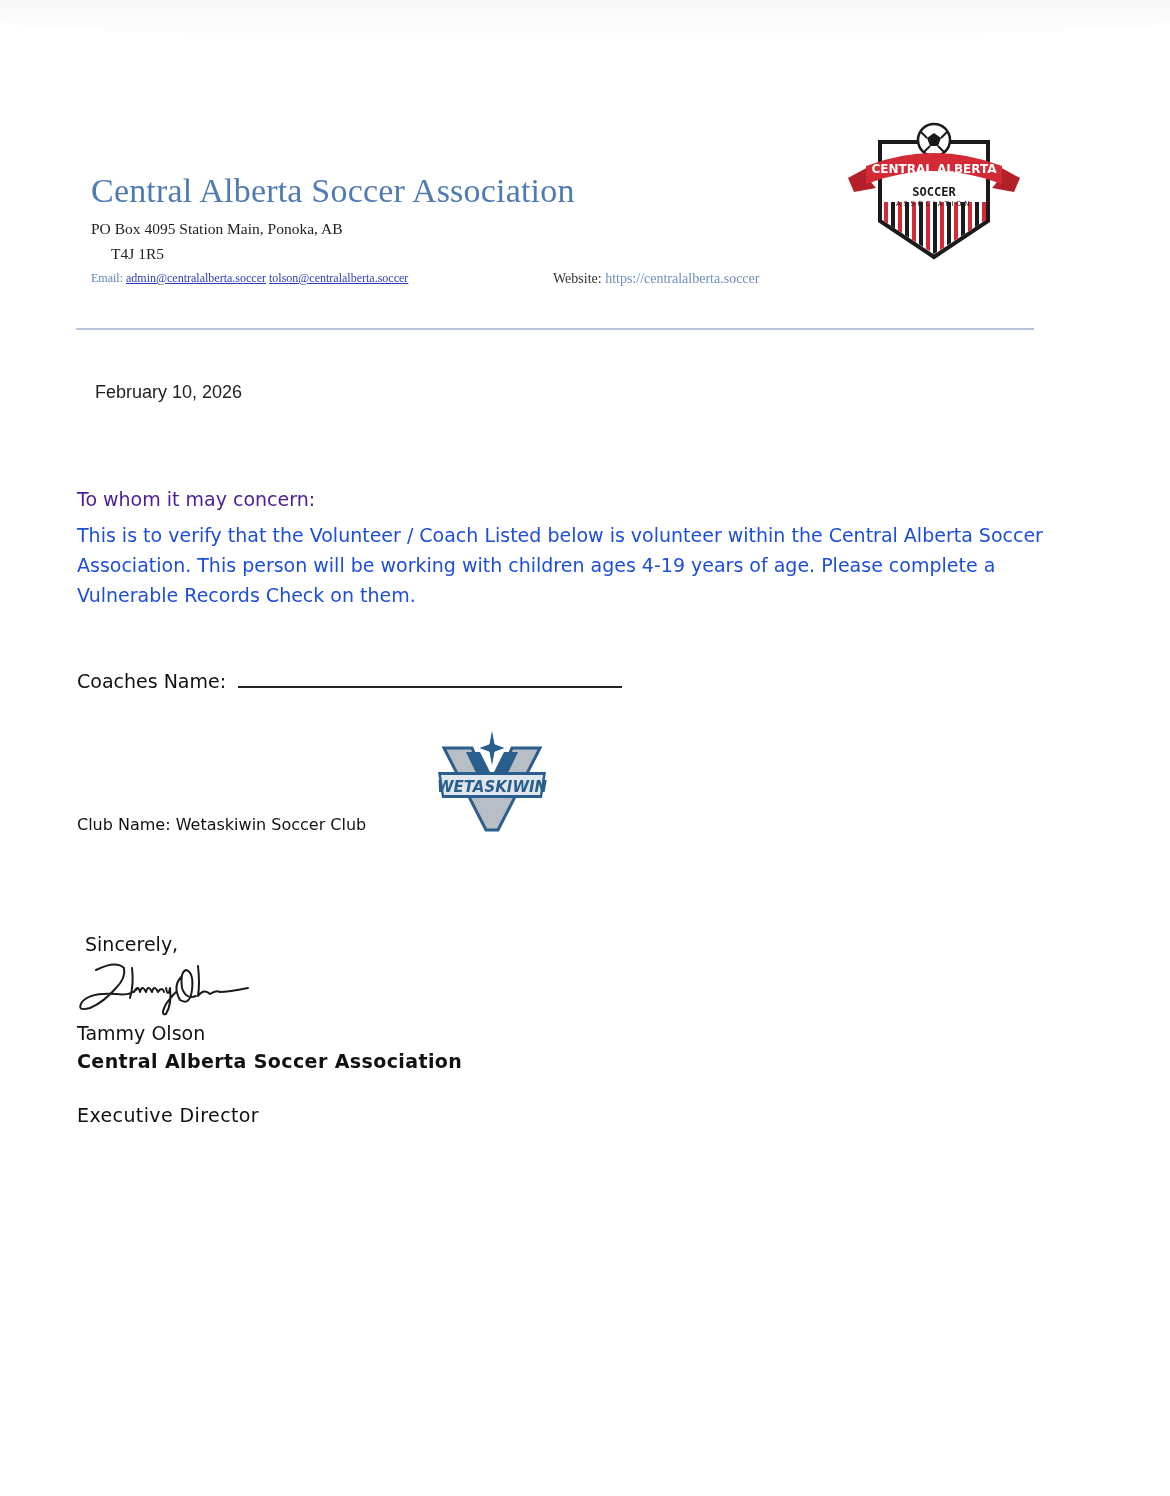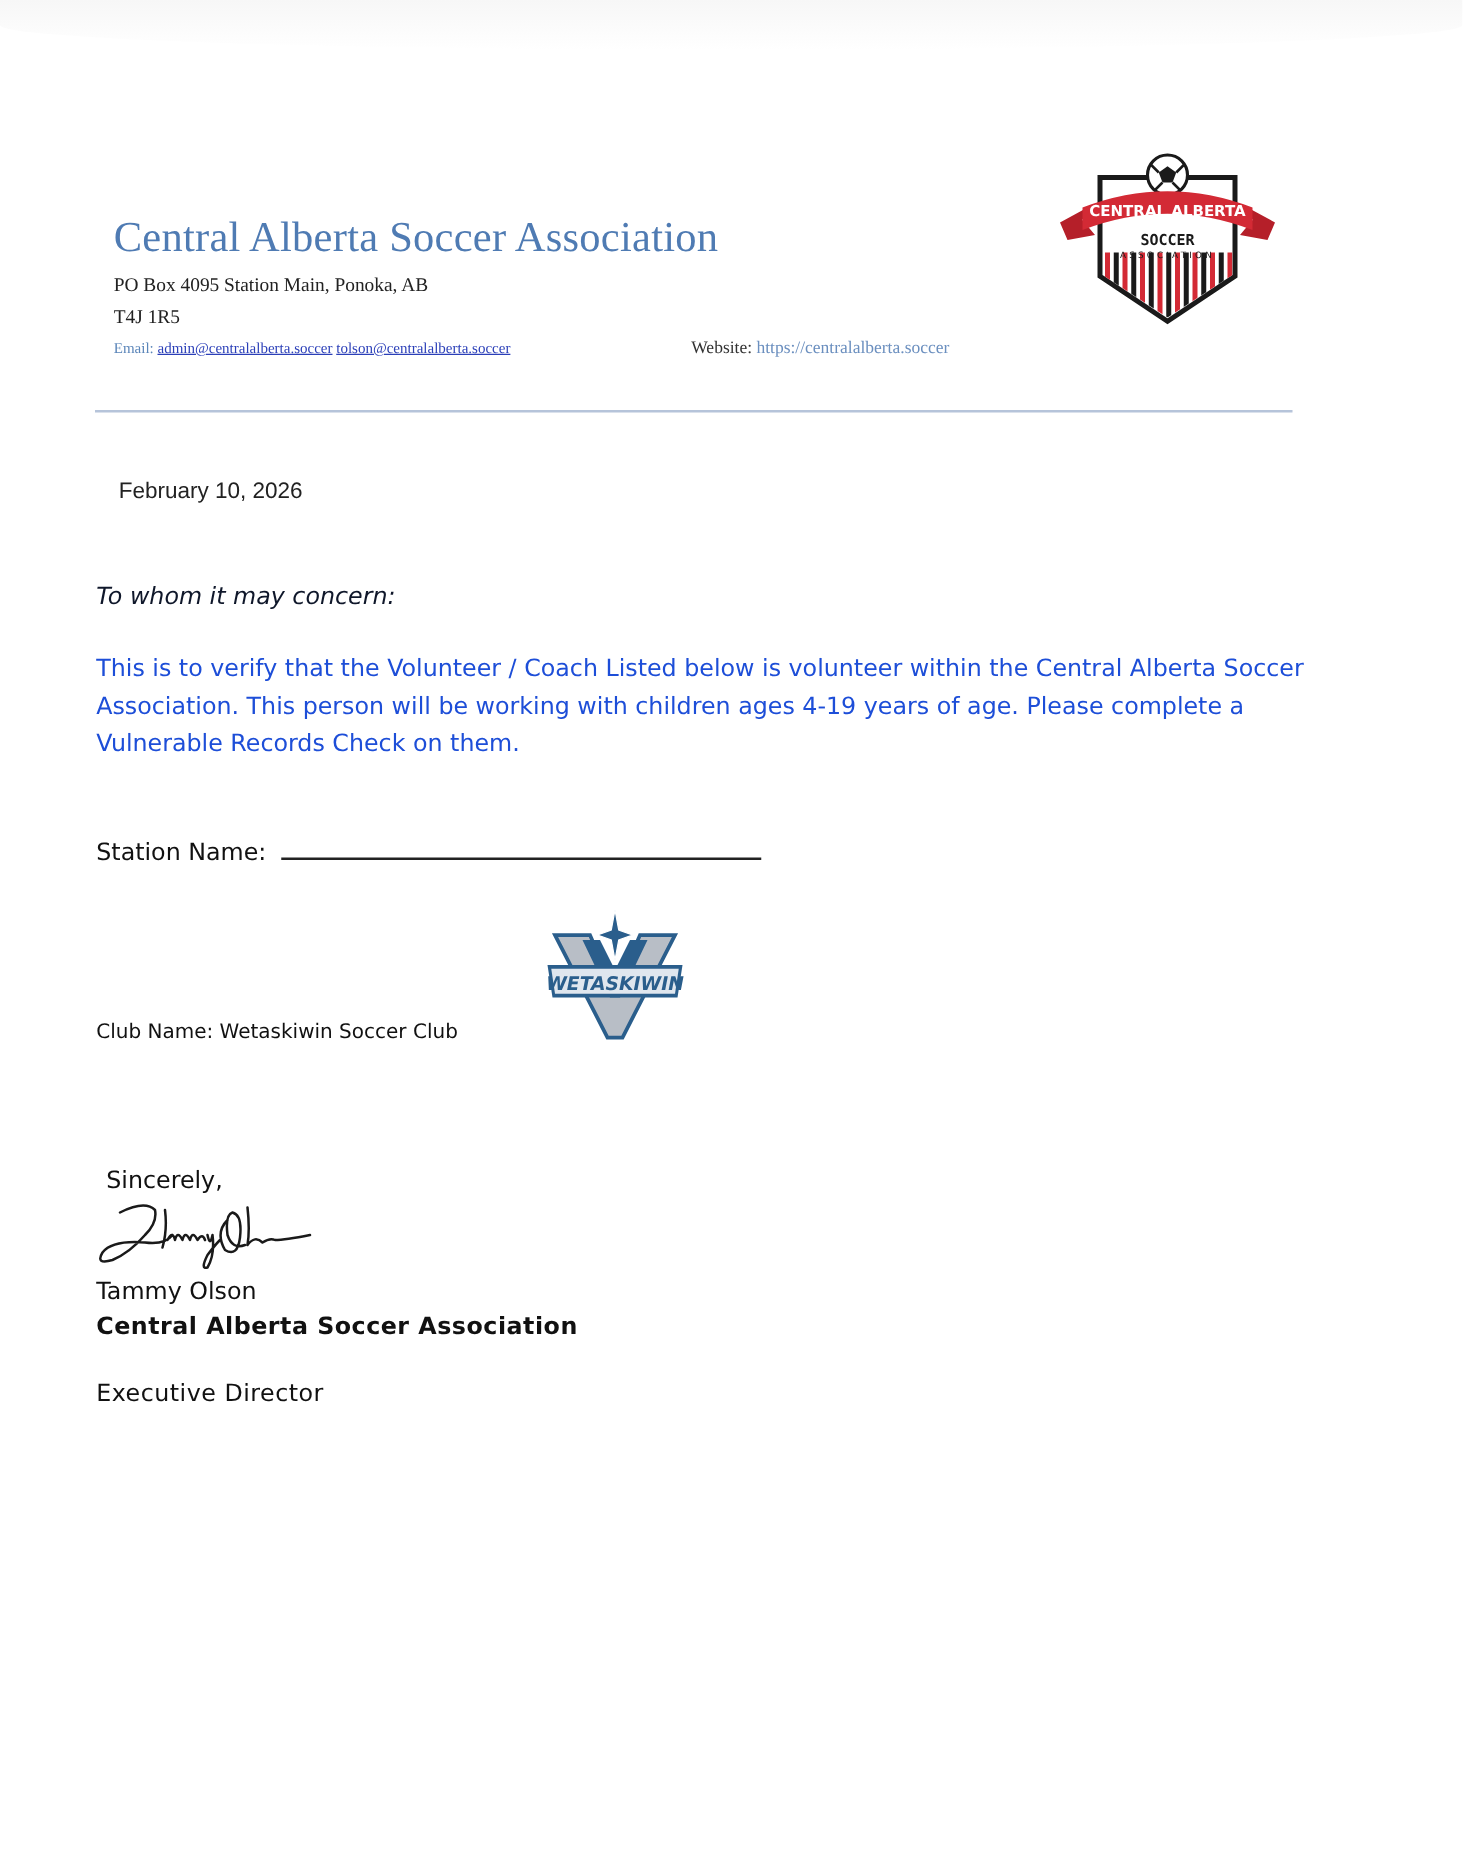--- a/index.html
+++ b/index.html
@@ -33,21 +33,21 @@
     }
     .addr {
       position: absolute;
       left: 91px;
       font-family: "Liberation Serif", "DejaVu Serif", serif;
       font-size: 15.5px;
       color: #222;
       white-space: nowrap;
     }
     .addr1 { top: 220px; }
-    .addr2 { top: 245px; }
+    .addr2 { top: 245px; margin-left: 20px; }
     .contact-row {
       position: absolute;
       left: 91px; top: 271px;
       font-family: "Liberation Serif", "DejaVu Serif", serif;
       font-size: 12px;
       white-space: nowrap;
     }
     .contact-row .lbl-blue { color: #5a85b9; }
     .contact-row a {
       color: #2b3fb8;
@@ -79,24 +79,23 @@
     }
     .date {
       position: absolute;
       left: 95px; top: 382px;
       font-family: "Liberation Sans", sans-serif;
       font-size: 18px;
       color: #222;
     }
     .greeting {
       position: absolute;
-      left: 77px; top: 466px;
-      font-size: 19px;
-      color: #0f172a;
-      font-style: italic;
+      left: 77px; top: 488px;
+      font-size: 19px;
+      color: #4c1d95;
     }
     .body-para {
       position: absolute;
       left: 77px; top: 520px;
       width: 970px;
       font-size: 19px;
       line-height: 30px;
       color: #1d4ed8;
     }
     .coach-row {
@@ -215,21 +214,21 @@
   <text x="88" y="84" text-anchor="middle" font-family="DejaVu Sans, sans-serif" font-size="7" letter-spacing="2.6" fill="#1a1a1a">ASSOCIATION</text>
 </svg>
 
 <div class="divider"></div>
 
 <div class="date">February 10, 2026</div>
 <div class="greeting cursive">To whom it may concern:</div>
 <div class="body-para cursive">This is to verify that the Volunteer / Coach Listed below is volunteer within the Central Alberta Soccer Association. This person will be working with children ages 4-19 years of age. Please complete a Vulnerable Records Check on them.</div>
 
 <div class="coach-row cursive">
-  <span>Station Name:</span>
+  <span>Coaches Name:</span>
   <span class="blank-line"></span>
 </div>
 
 <svg class="wet-logo" viewBox="0 0 112 106" xmlns="http://www.w3.org/2000/svg">
 
   <path d="M8 22 L36 22 L56 68 L76 22 L104 22 L62 104 L50 104 Z" fill="#b8bec6" stroke="#2a5e8c" stroke-width="3"></path>
   <path d="M30 26 L44 26 L56 50 L68 26 L82 26 L60 72 L52 72 Z" fill="#2a5e8c"></path>
 
   <polygon points="56,2 59,18 70,22 59,26 56,42 53,26 42,22 53,18" fill="#2a5e8c" stroke="#fff" stroke-width="1"></polygon>
 

